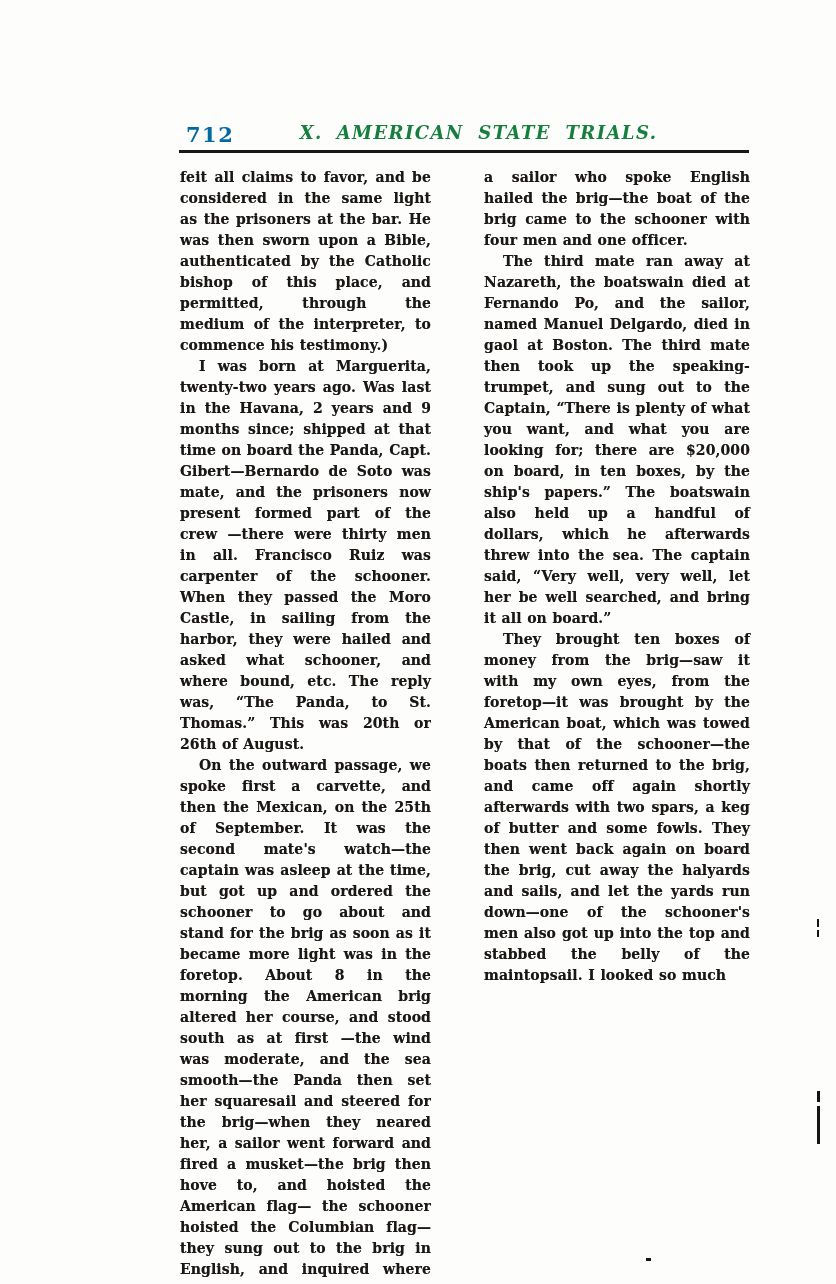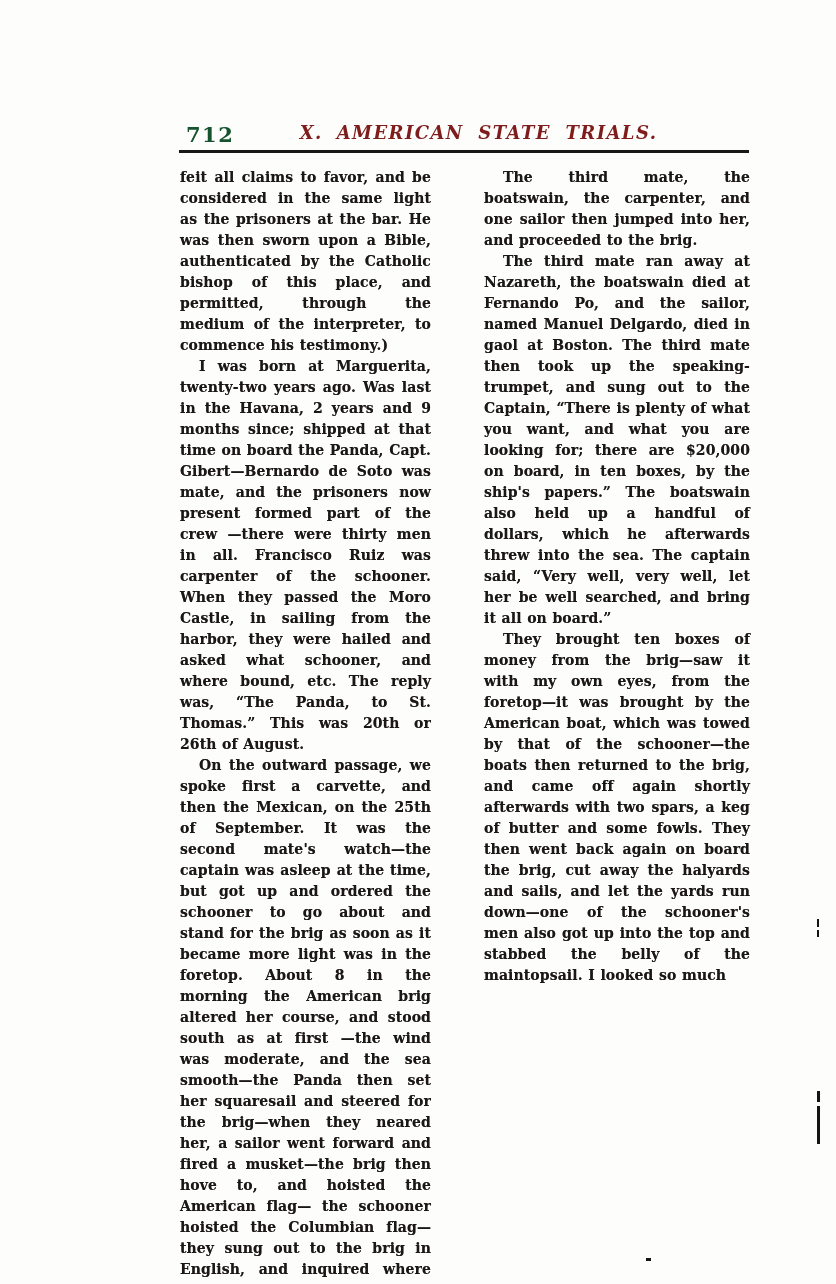--- a/index.html
+++ b/index.html
@@ -7,26 +7,26 @@
     width:836px;height:1284px;position:relative;overflow:hidden;
     background:#fdfdfb;
     font-family:"DejaVu Serif", serif;
   }
   .page{position:absolute;inset:0;}
 
   
   .header{position:absolute;top:120px;left:180px;width:569px;height:28px;}
   .pagenum{
     position:absolute;left:6px;top:2px;
-    font-size:21px;font-weight:bold;letter-spacing:1.5px;color:#14532d;
+    font-size:21px;font-weight:bold;letter-spacing:1.5px;color:#0369a1;
   }
   .running-title{
     position:absolute;left:28px;right:0;top:2px;text-align:center;
     font-size:18px;font-weight:bold;font-style:italic;
-    letter-spacing:1.4px;word-spacing:7px;color:#7f1d1d;white-space:nowrap;
+    letter-spacing:1.4px;word-spacing:7px;color:#15803d;white-space:nowrap;
   }
   .running-title .numeral{margin-right:14px;}
 
   .rule{position:absolute;top:150px;left:179px;width:570px;height:3px;background:#1a1817;}
 
   
   .textblock{position:absolute;top:167px;left:180px;width:570px;display:flex;}
   .col{hyphens:auto;-webkit-hyphens:auto;}
   .col-left{width:251px;}
   .col-right{width:266px;margin-left:53px;}
@@ -61,21 +61,21 @@
 
   <div class="rule"></div>
 
   <div class="textblock">
     <div class="col col-left">
       <p class="para">feit all claims to favor, and be considered in the same light as the prisoners at the bar. He was then sworn upon a Bible, authenticated by the Catholic bishop of this place, and permitted, through the medium of the interpreter, to commence his testimony.)</p>
       <p class="para indent">I was born at Marguerita, twenty-two years ago. Was last in the Havana, 2 years and 9 months since; shipped at that time on board the Panda, Capt. Gibert—Bernardo de Soto was mate, and the prisoners now present formed part of the crew —there were thirty men in all. Francisco Ruiz was carpenter of the schooner. When they passed the Moro Castle, in sailing from the harbor, they were hailed and asked what schooner, and where bound, etc. The reply was, “The Panda, to St. Thomas.” This was 20th or 26th of August.</p>
       <p class="para indent">On the outward passage, we spoke first a carvette, and then the Mexican, on the 25th of September. It was the second mate's watch—the captain was asleep at the time, but got up and ordered the schooner to go about and stand for the brig as soon as it became more light was in the foretop. About 8 in the morning the American brig altered her course, and stood south as at first —the wind was moderate, and the sea smooth—the Panda then set her squaresail and steered for the brig—when they neared her, a sailor went forward and fired a musket—the brig then hove to, and hoisted the American flag— the schooner hoisted the Columbian flag—they sung out to the brig in English, and inquired where she came from, and where she was bound—the reply was, “from Boston into Rio Janeiro”—</p>
     </div>
     <div class="col col-right">
-      <p class="para indent">The third mate, the boatswain, the carpenter, and one sailor then jumped into her, and proceeded to the brig.</p>
+      <p class="para">a sailor who spoke English hailed the brig—the boat of the brig came to the schooner with four men and one officer.</p>
       <p class="para indent">The third mate ran away at Nazareth, the boatswain died at Fernando Po, and the sailor, named Manuel Delgardo, died in gaol at Boston. The third mate then took up the speaking-trumpet, and sung out to the Captain, “There is plenty of what you want, and what you are looking for; there are $20,000 on board, in ten boxes, by the ship's papers.” The boatswain also held up a handful of dollars, which he afterwards threw into the sea. The captain said, “Very well, very well, let her be well searched, and bring it all on board.”</p>
       <p class="para indent">They brought ten boxes of money from the brig—saw it with my own eyes, from the foretop—it was brought by the American boat, which was towed by that of the schooner—the boats then returned to the brig, and came off again shortly afterwards with two spars, a keg of butter and some fowls. They then went back again on board the brig, cut away the halyards and sails, and let the yards run down—one of the schooner's men also got up into the top and stabbed the belly of the maintopsail. I looked so much</p>
     </div>
   </div>
 
   <div class="artifact a-dash1"></div>
   <div class="artifact a-dash2"></div>
   <div class="artifact a-dash3"></div>
   <div class="artifact a-line"></div>
   <div class="artifact a-speck"></div>

